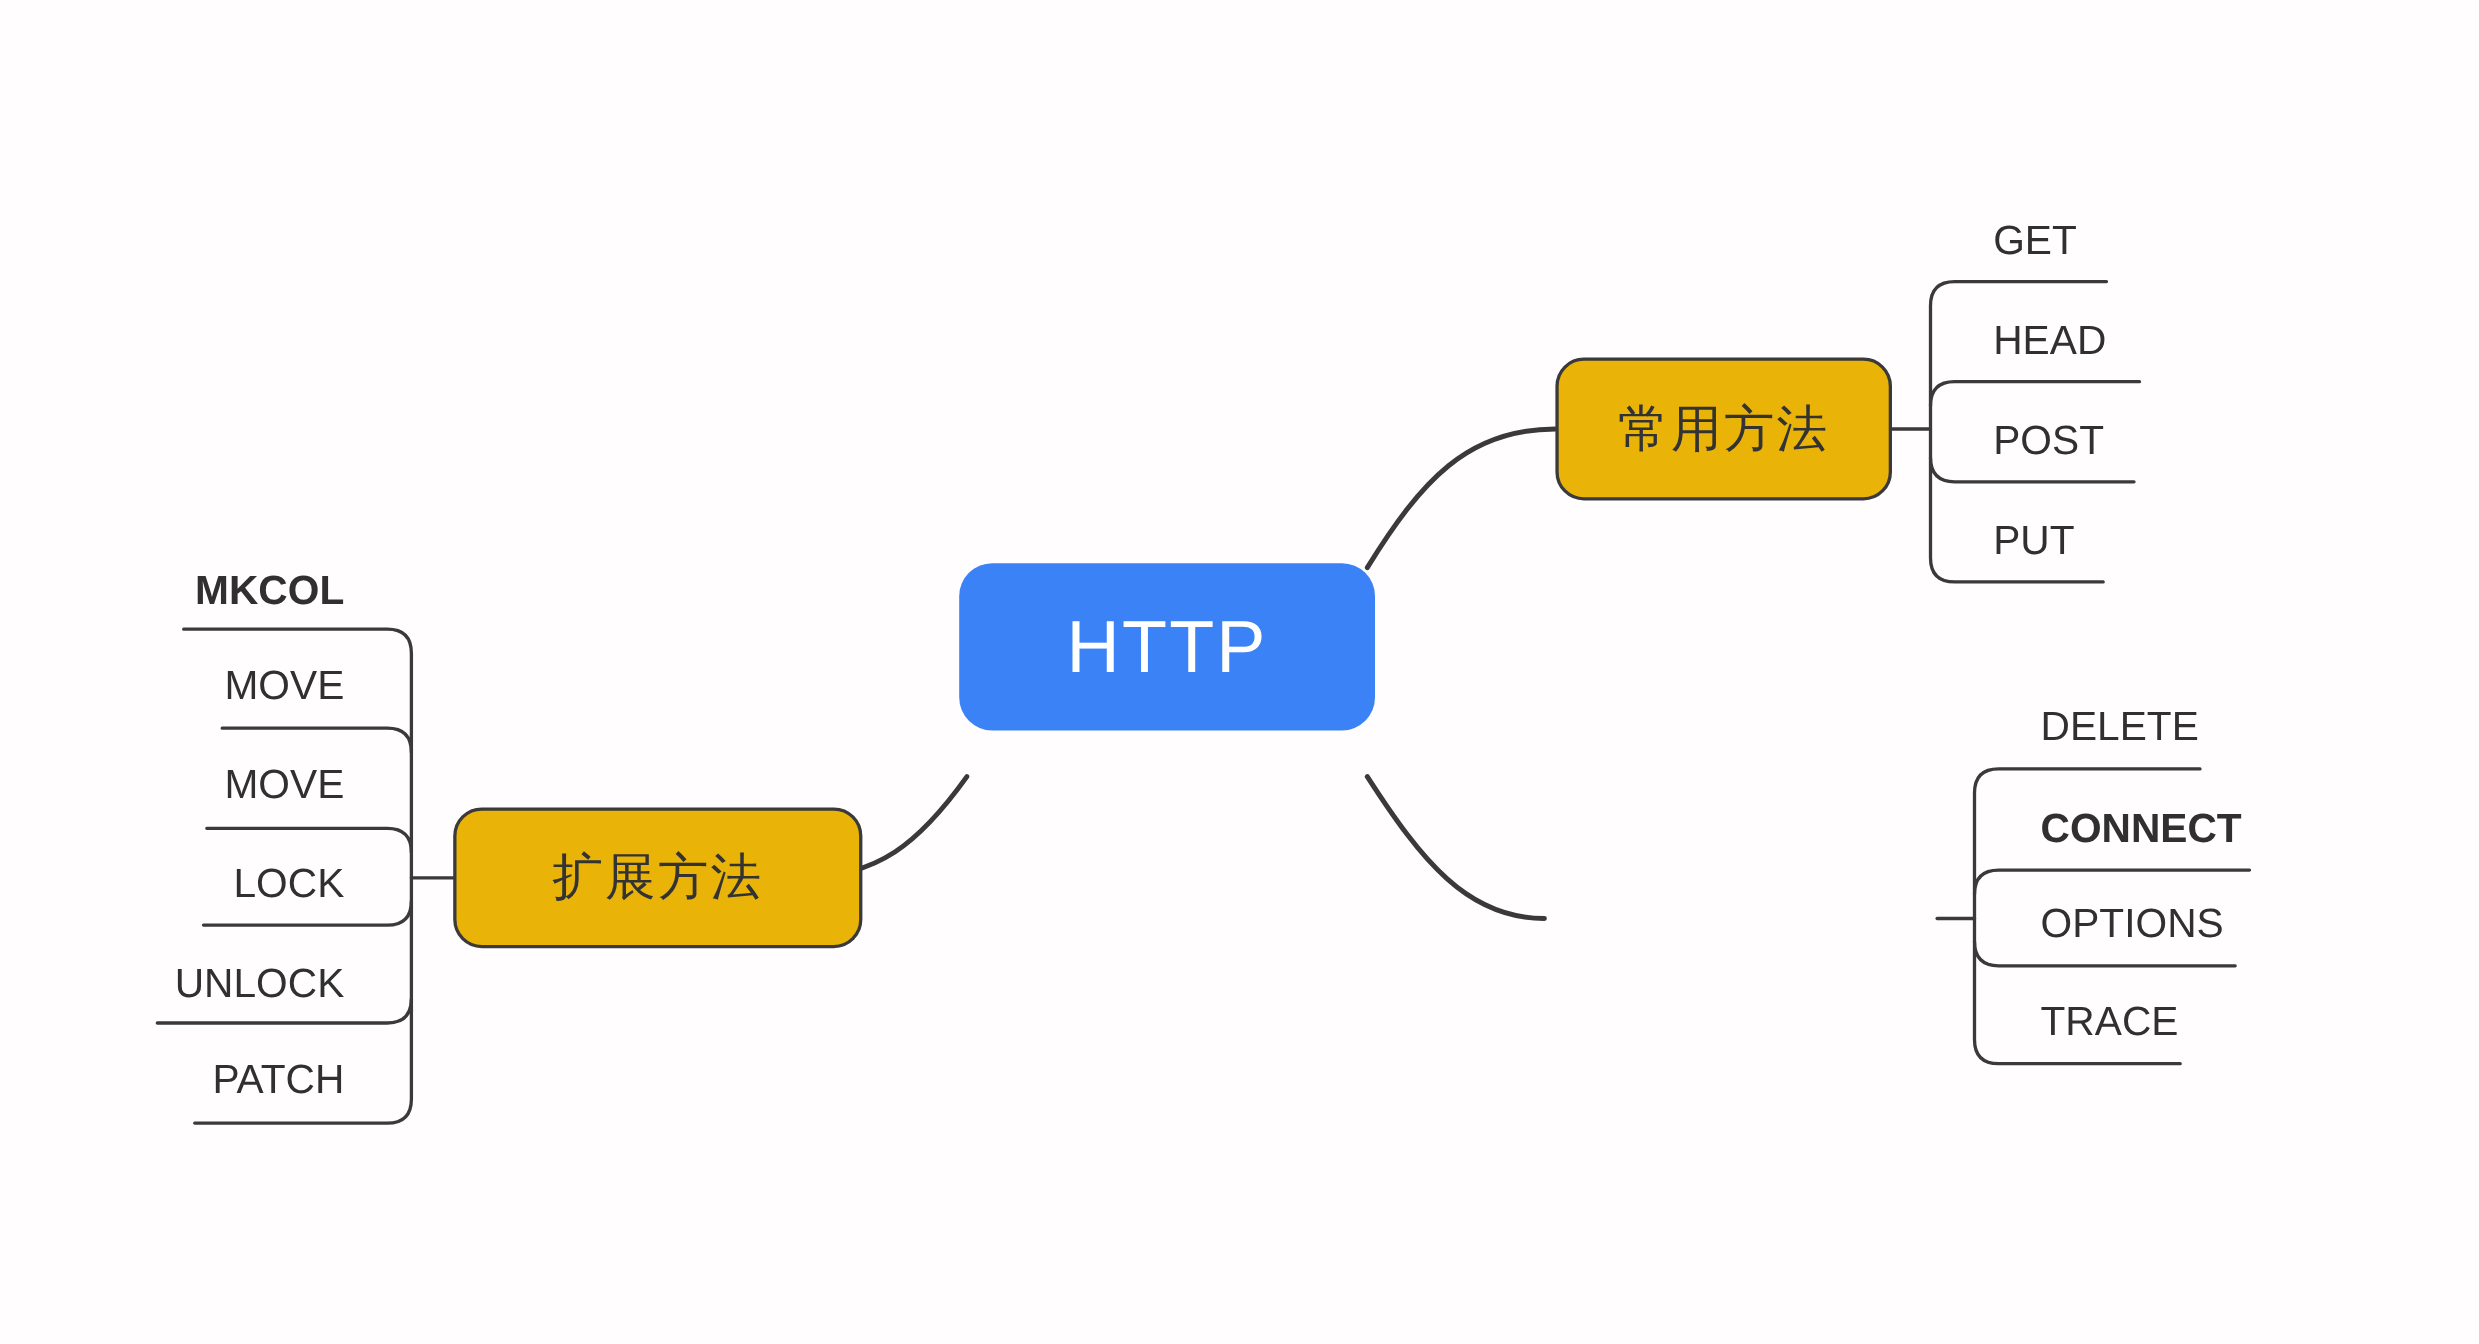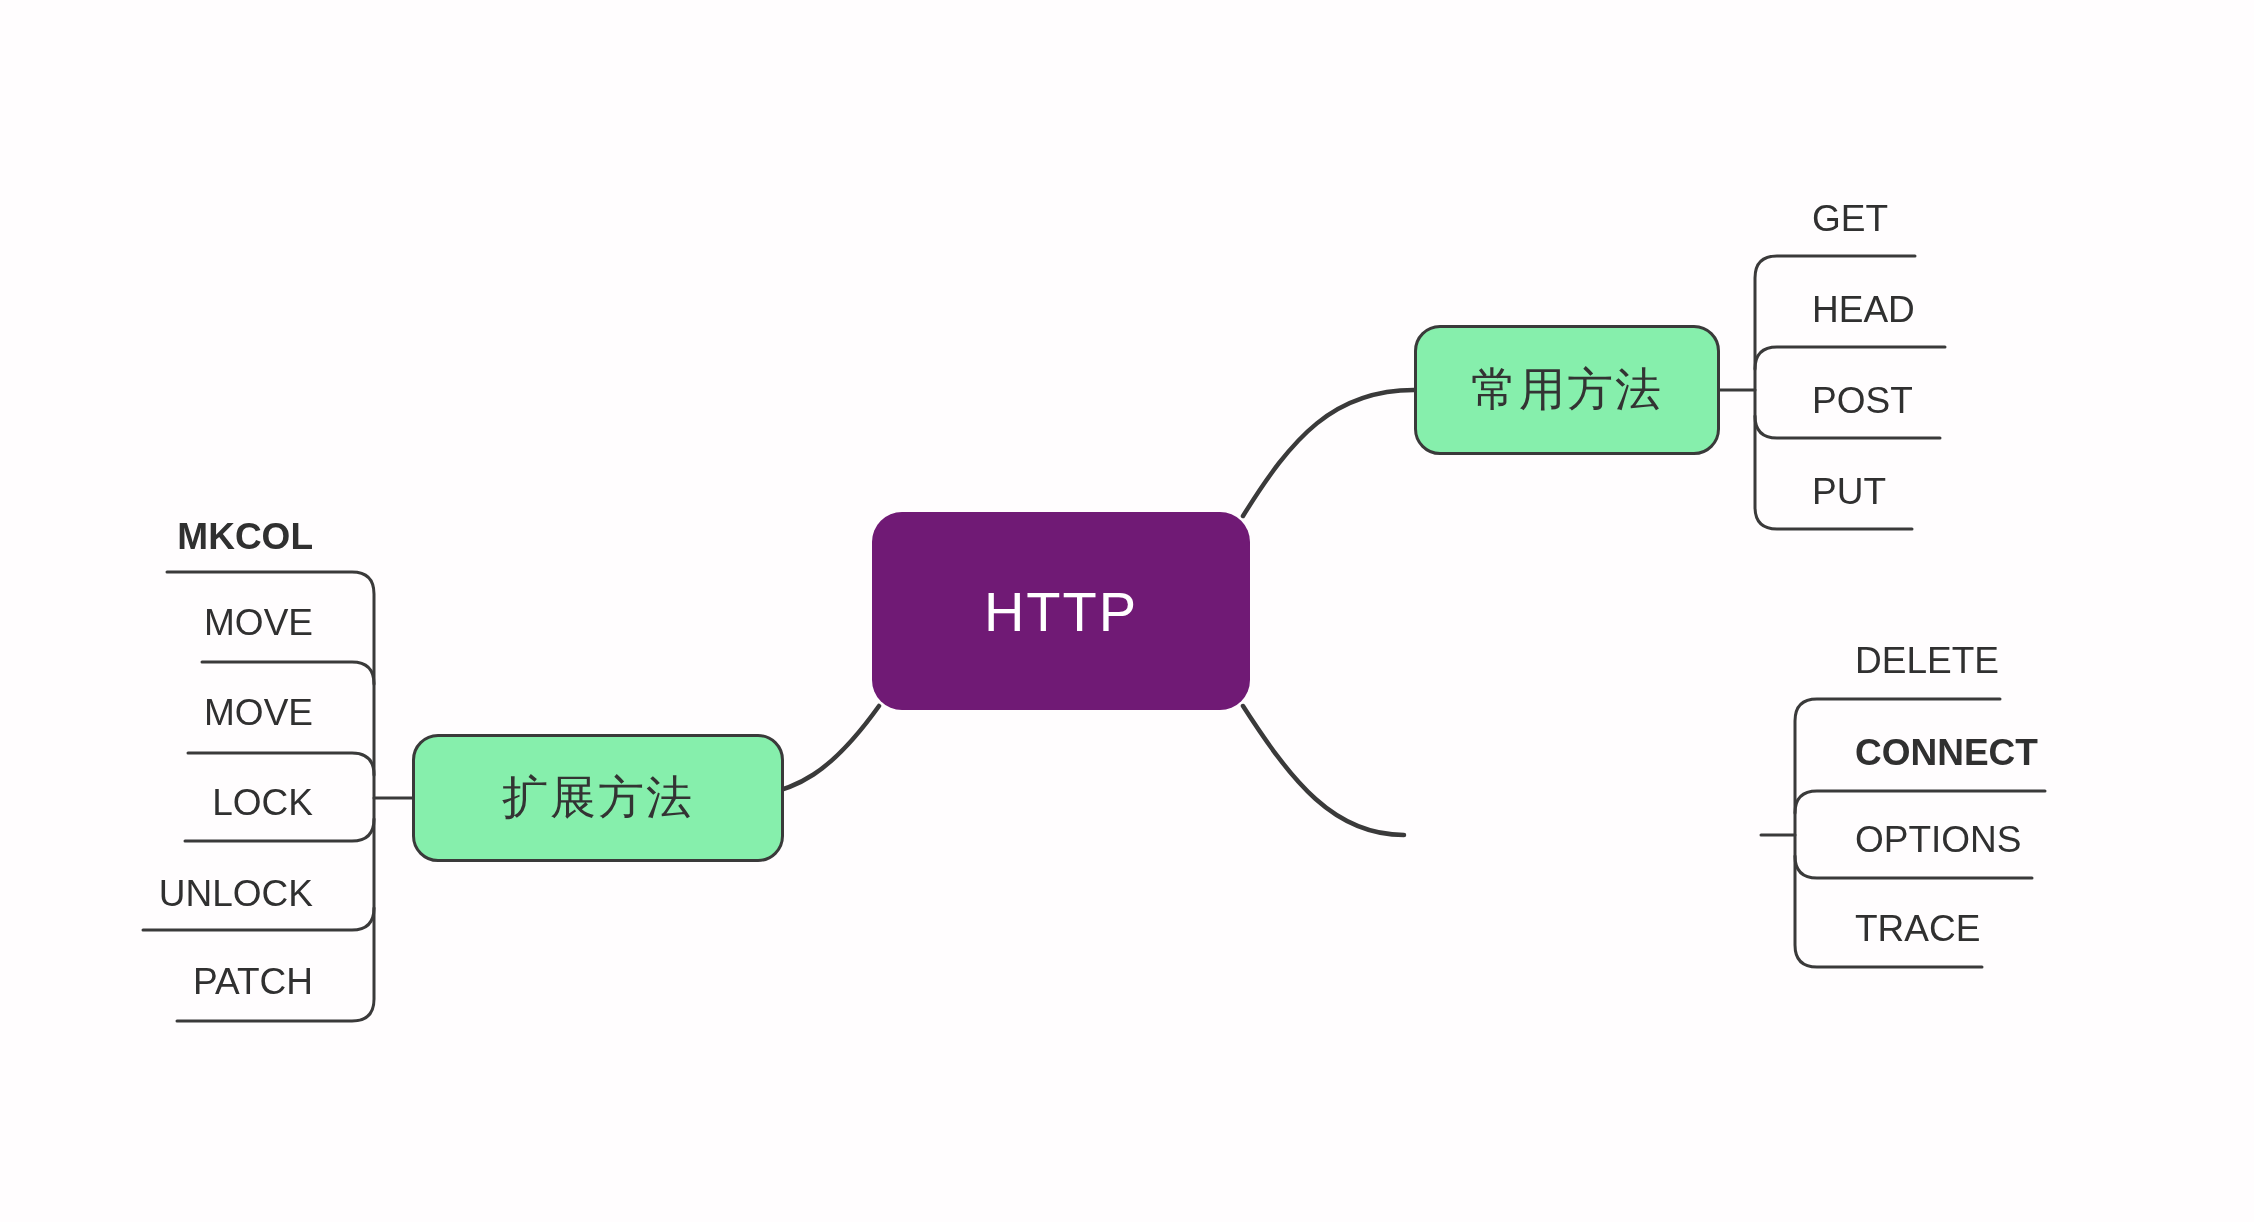--- a/index.html
+++ b/index.html
@@ -11,27 +11,27 @@
     overflow:hidden;
   }
   svg.wires{position:absolute;left:0;top:0;width:2254px;height:1222px;}
   svg.wires path{fill:none;stroke:#3a3a3a;}
   .wire-main{stroke-width:4.5px;stroke-linecap:round;}
   .wire-sub{stroke-width:3px;stroke-linecap:round;}
 
   .node{position:absolute;display:flex;align-items:center;justify-content:center;box-sizing:border-box;}
 
   .root-node{
-    left:872px;top:512px;width:378px;height:198px;
-    background:#701a75;border-radius:30px;
-    color:#ffffff;font-size:56px;letter-spacing:2px;
+    left:872px;top:512px;width:378px;height:152px;
+    background:#3b82f6;border-radius:30px;
+    color:#ffffff;font-size:67px;letter-spacing:2px;
     cursor:pointer;
   }
   .branch-node{
-    background:#86efac;border:3.5px solid #3a3a3a;border-radius:26px;
+    background:#eab308;border:3.5px solid #3a3a3a;border-radius:26px;
     color:#333333;font-size:46px;letter-spacing:2px;
     cursor:pointer;
   }
   #branch-common{left:1414px;top:325px;width:306px;height:130px;}
   #branch-uncommon{left:1404px;top:771px;width:357px;height:127px;}
   #branch-extend{left:412px;top:734px;width:372px;height:128px;}
 
   .leaf{
     position:absolute;height:48px;line-height:48px;
     font-size:37px;color:#303030;white-space:nowrap;

